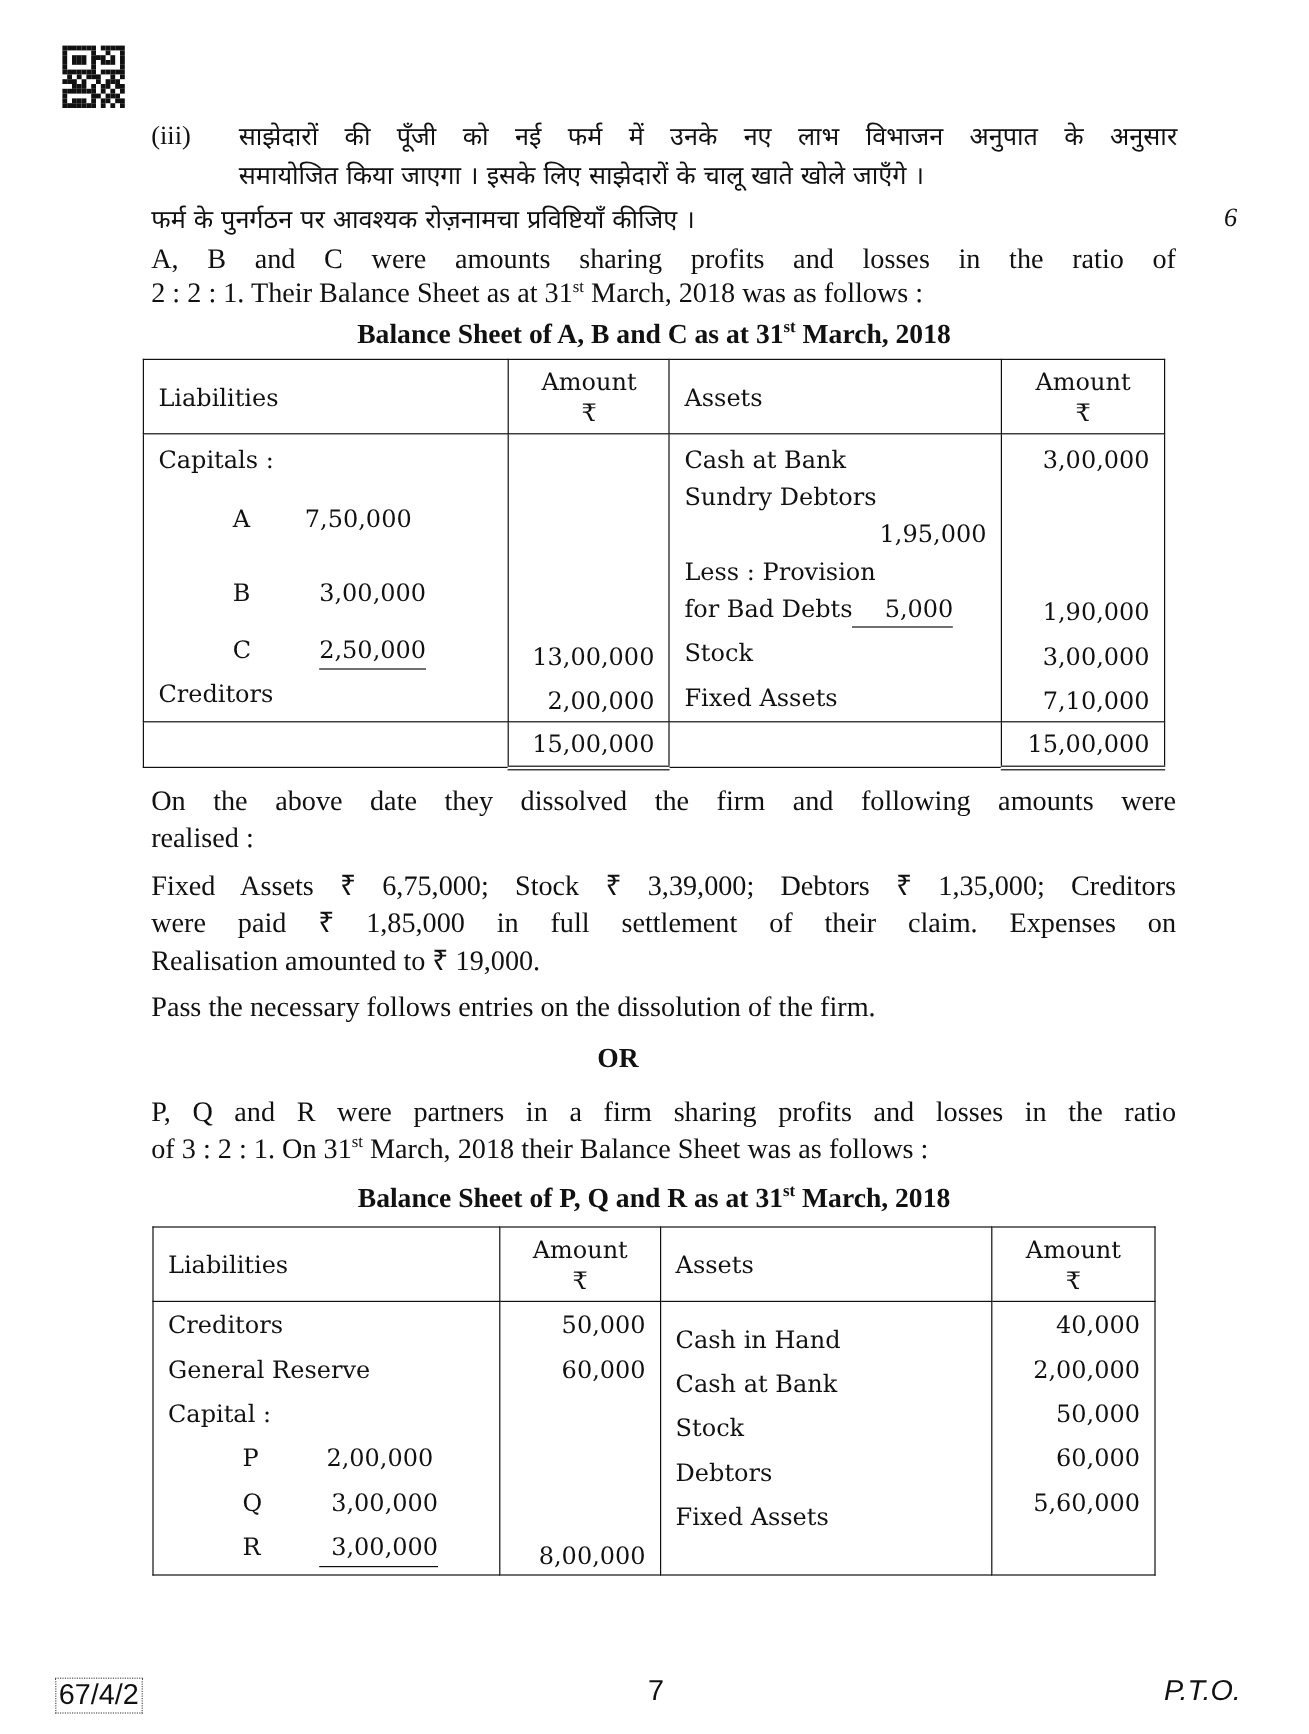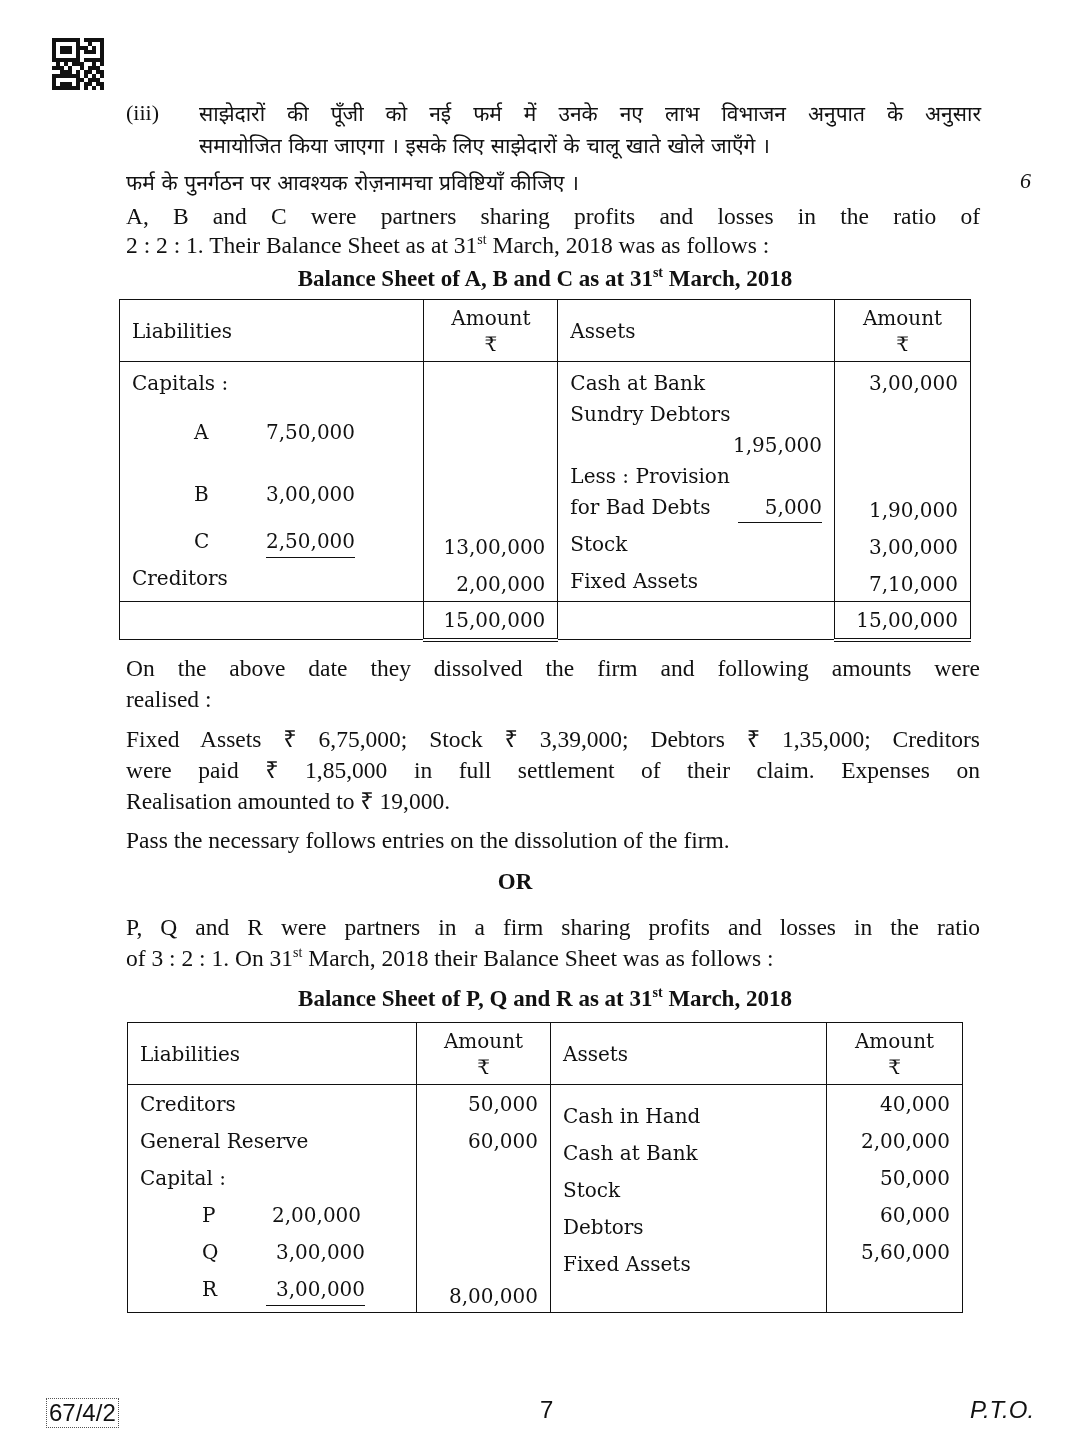--- a/index.html
+++ b/index.html
@@ -220,21 +220,21 @@
     <span></span>
     <span class="on"></span>
   </div>
 
 <div class="abs qnum">(iii)</div>
 <div class="abs hindi h1">साझेदारों की पूँजी को नई फर्म में उनके नए लाभ विभाजन अनुपात के अनुसार</div>
 <div class="abs hindi h2">समायोजित किया जाएगा । इसके लिए साझेदारों के चालू खाते खोले जाएँगे ।</div>
 <div class="abs hindi h3">फर्म के पुनर्गठन पर आवश्यक रोज़नामचा प्रविष्टियाँ कीजिए ।</div>
 <div class="abs marks">6</div>
 
-<div class="abs para just" style="left:126px; top:201px; width:854px;">A, B and C were partners sharing profits and losses in the ratio of</div>
+<div class="abs para just" style="left:126px; top:201px; width:854px;">A, B and C were amounts sharing profits and losses in the ratio of</div>
 <div class="abs para" style="left:126px; top:230px;"><span>2 : 2 : 1. Their Balance Sheet as at 31</span><sup>st</sup><span> March, 2018 was as follows :</span></div>
 
 <div class="abs title" style="left:120px; top:266px; width:850px;"><span>Balance Sheet of A, B and C as at 31</span><sup>st</sup><span> March, 2018</span></div>
 
 <table class="bs" style="left:119px; top:299px; width:852px;">
   <colgroup>
       <col style="width:305px">
       <col style="width:134px">
       <col style="width:277px">
       <col style="width:136px">
@@ -248,35 +248,35 @@
         </td>
     <td>Assets</td>
     <td class="amt-h">
           <div>Amount</div>
           <div>₹</div>
         </td>
   </tr>
   <tr style="height:240px;">
     <td style="padding-top:6px;">
       <div class="line">Capitals :</div>
-      <div class="line" style="margin-top:18px;"><span class="sub" style="width:60px;padding-left:62px;">A</span><span class="sub" style="margin-left:12px;text-align:center;">7,50,000</span></div>
+      <div class="line" style="margin-top:18px;"><span class="sub" style="width:60px;padding-left:62px;">A</span><span class="sub" style="text-align:center;">7,50,000</span></div>
       <div class="line" style="margin-top:31px;"><span class="sub" style="width:60px;padding-left:62px;">B</span><span class="sub" style="margin-left:12px;">3,00,000</span></div>
       <div class="line" style="margin-top:16px;"><span class="sub" style="width:60px;padding-left:62px;">C</span><span class="sub u" style="margin-left:12px;">2,50,000</span></div>
       <div class="line" style="margin-top:6px;">Creditors</div>
     </td>
     <td class="num" style="padding-top:6px;">
       <div class="line" style="margin-top:164px;">13,00,000</div>
       <div class="line" style="margin-top:6px;">2,00,000</div>
     </td>
     <td style="padding-top:6px;">
       <div class="line">Cash at Bank</div>
       <div class="line">Sundry Debtors</div>
       <div class="line" style="text-align:right;">1,95,000</div>
       <div class="line">Less : Provision</div>
-      <div class="line" style="display:flex;justify-content:space-between;">
+      <div class="line" style="display:flex;justify-content:flex-start;">
             <span>for Bad Debts</span>
             <span class="u" style="width:84px;text-align:right;">5,000</span>
           </div>
       <div class="line" style="margin-top:6px;">Stock</div>
       <div class="line" style="margin-top:6px;">Fixed Assets</div>
     </td>
     <td class="num" style="padding-top:6px;">
       <div class="line">3,00,000</div>
       <div class="line" style="margin-top:96px;">1,90,000</div>
       <div class="line" style="margin-top:6px;">3,00,000</div>

